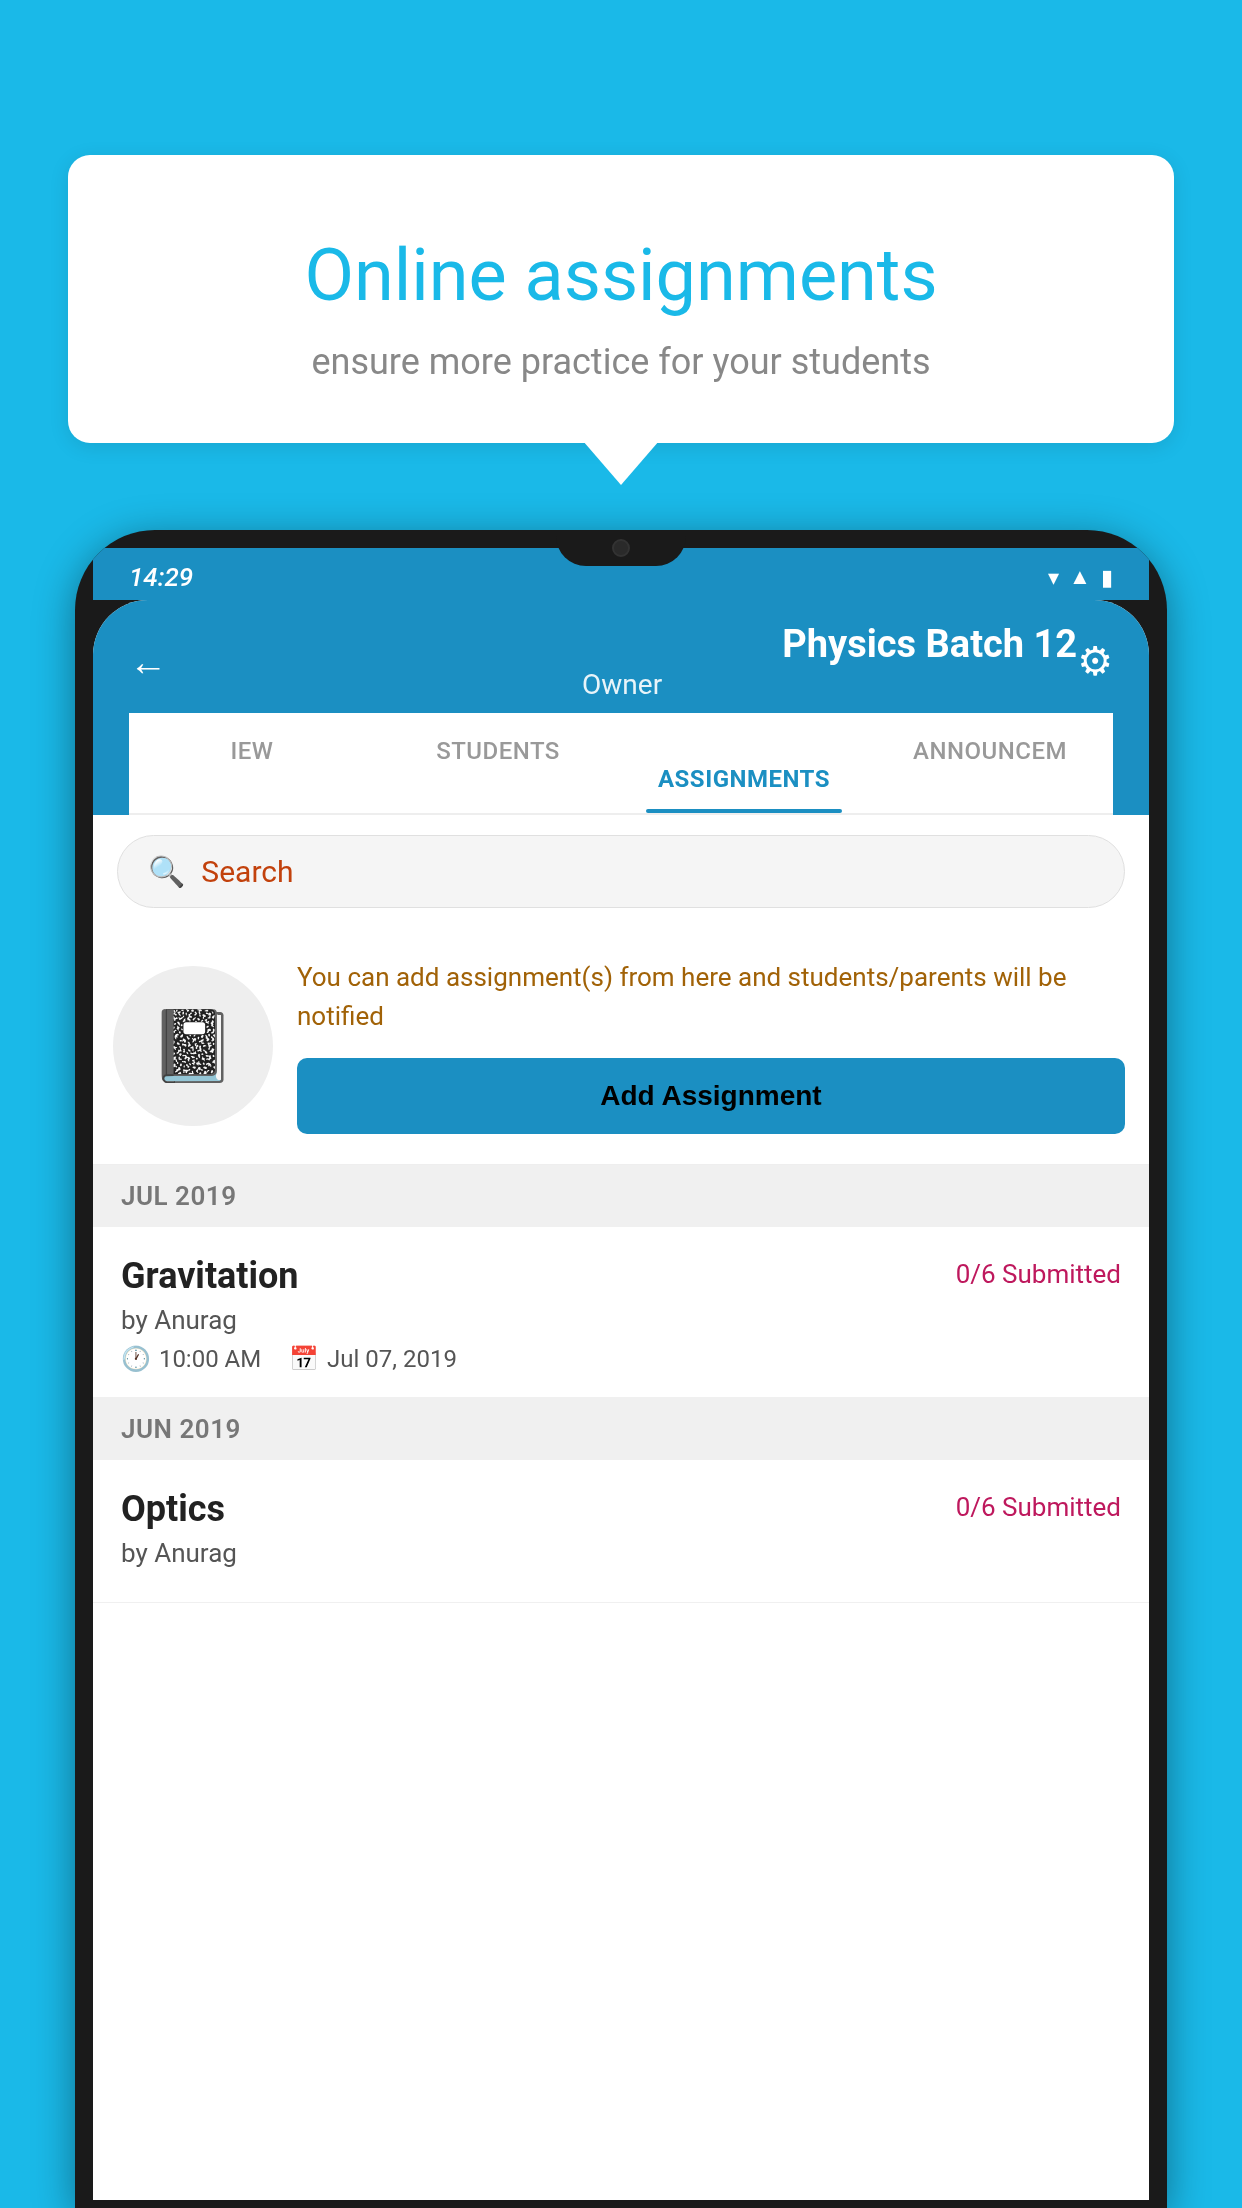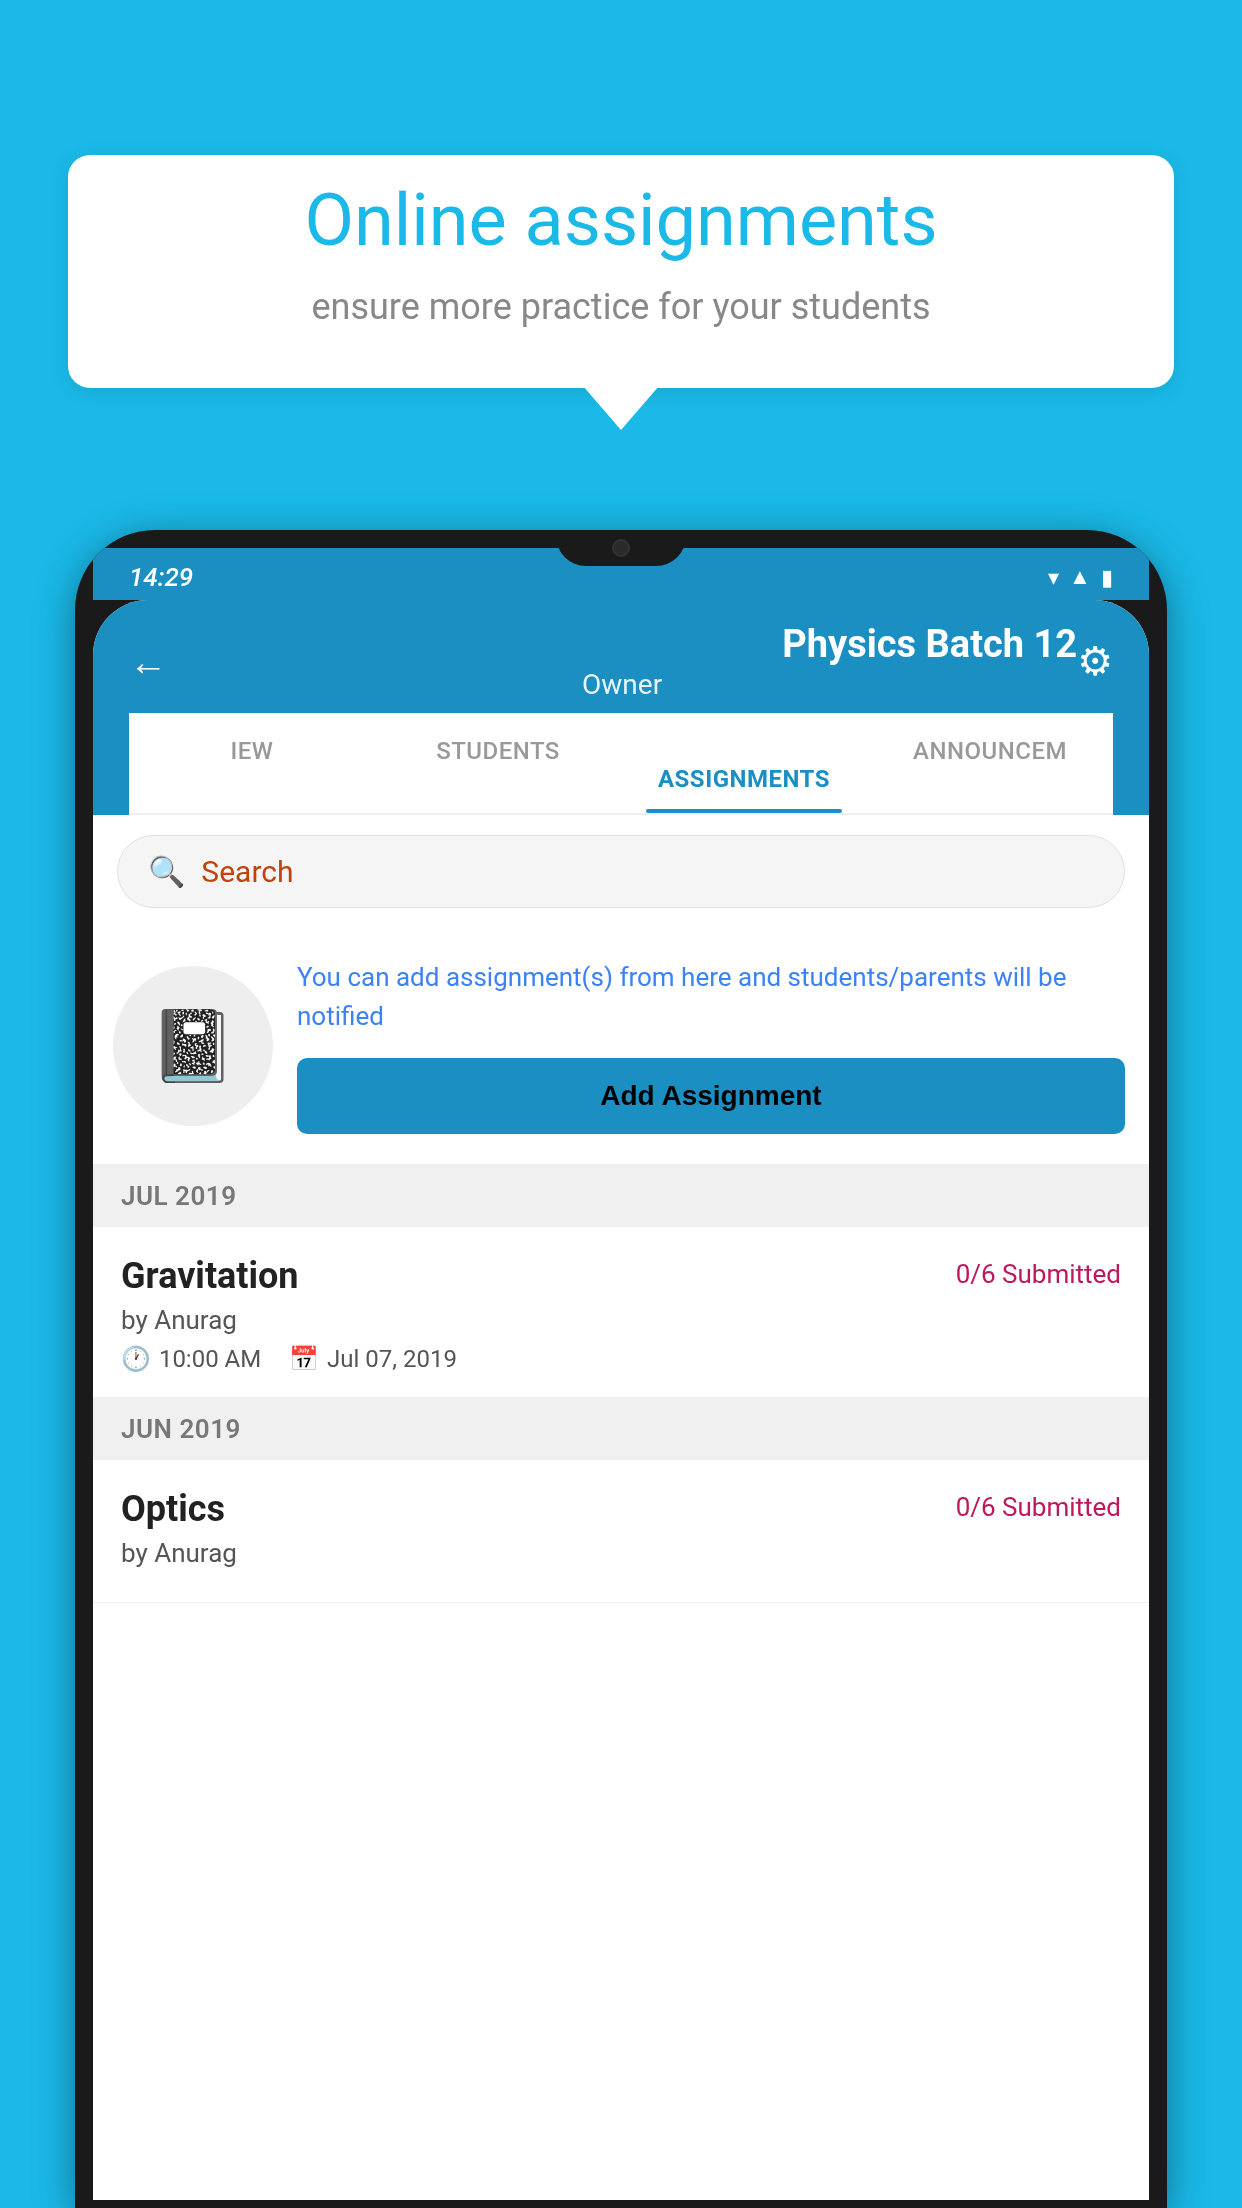--- a/index.html
+++ b/index.html
@@ -17,21 +17,21 @@
       position: absolute;
       top: 155px;
       left: 68px;
       right: 68px;
       z-index: 2;
     }
 
     .speech-bubble {
       background: white;
       border-radius: 22px;
-      padding: 23px 60px 55px 60px;
+      padding: 78px 60px 55px 60px;
       text-align: center;
       box-shadow: 0 4px 20px rgba(0,0,0,0.1);
     }
 
     .speech-bubble::after {
       content: '';
       position: absolute;
       bottom: -42px;
       left: 50%;
       transform: translateX(-50%);
@@ -266,21 +266,21 @@
 
     .notebook-icon {
       font-size: 70px;
     }
 
     .promo-content {
       flex: 1;
     }
 
     .promo-text {
-      color: #3b82f6;
+      color: #a16207;
       font-size: 26px;
       line-height: 1.5;
       margin-bottom: 22px;
     }
 
     .add-assignment-btn {
       background: #1b8fc2;
       color: #000000;
       border: none;
       border-radius: 10px;

